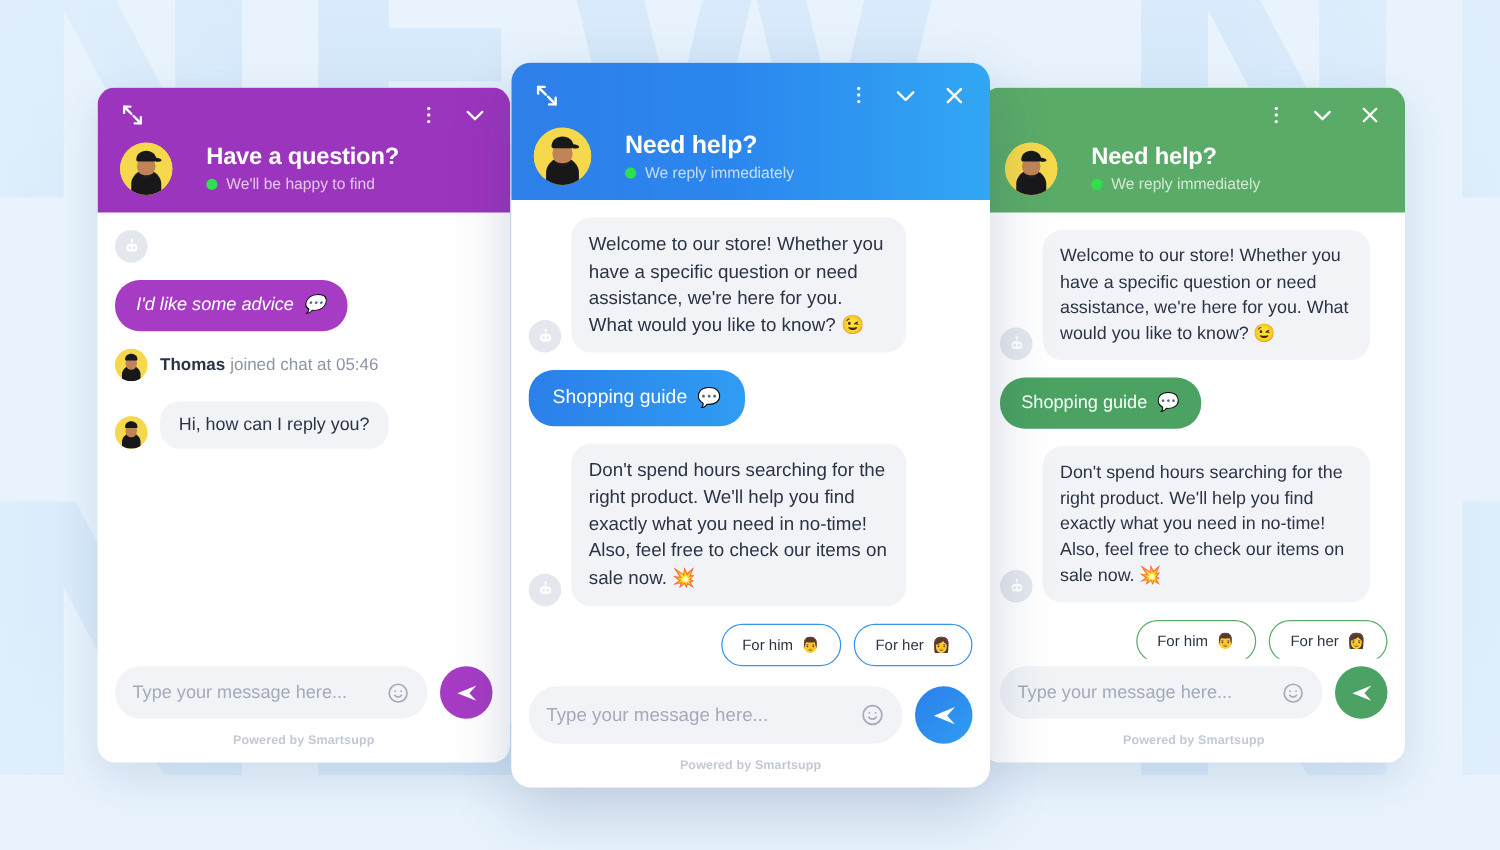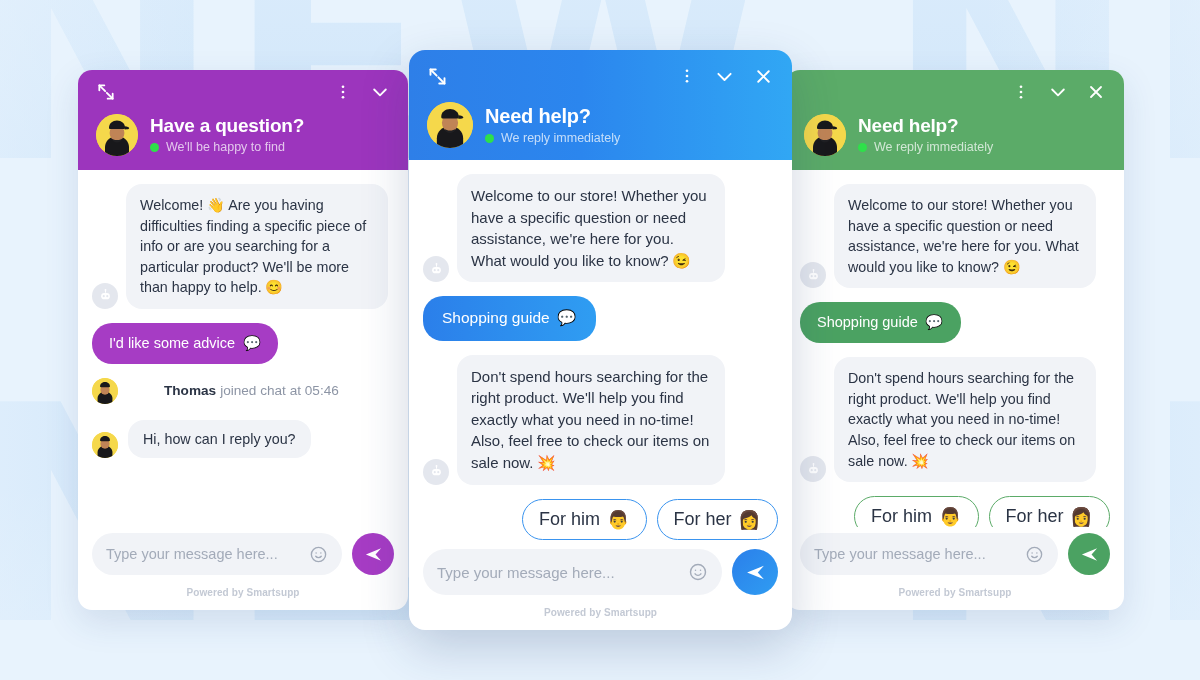--- a/index.html
+++ b/index.html
@@ -92,21 +92,21 @@
   .hd.blue .hd-top { height: 52px; }
   .hd-actions { display: flex; align-items: center; gap: 18px; }
 
   .icon-btn {
     display: inline-flex;
     align-items: center; justify-content: center;
     cursor: pointer;
     line-height: 0;
   }
 
-  .hd-body { display: flex; align-items: center; gap: 12px; }
+  .hd-body { display: flex; align-items: center; gap: 27px; }
   .hd-avatar {
     width: 42px; height: 42px; border-radius: 50%;
     flex: 0 0 auto;
     overflow: hidden;
     background: #f5d84b;
     position: relative;
   }
   .hd.blue .hd-avatar { width: 46px; height: 46px; }
   .hd-text { min-width: 0; }
   .hd-title {
@@ -164,41 +164,41 @@
 
   .bubble.out {
     color: #fff;
     border-radius: 20px;
     padding: 10px 17px;
     font-weight: 500;
     font-size: 14.5px;
     display: inline-flex; align-items: center; gap: 8px;
     max-width: none;
   }
-  .bubble.out.purple { background: #a63cc4; }
+  .bubble.out.purple { background: #a63cc4; font-style: italic; }
   .bubble.out.green  { background: #4ba262; }
   .bubble.out.blue   { background: linear-gradient(90deg, #2b7fea, #2f9df2); font-size: 15.5px; padding: 11px 19px; }
 
   .joined {
     display: flex; align-items: center;
     font-size: 13.6px;
     color: #8d95a5;
     margin-bottom: 16px;
   }
-  .joined b { color: #2b3445; font-weight: 700; margin-right: 4px; margin-left: 36px; }
+  .joined b { color: #2b3445; font-weight: 700; margin-right: 4px; }
 
   .qr-row {
     display: flex; justify-content: flex-end; gap: 10px;
     margin-bottom: 14px;
   }
   .qr {
     border-radius: 22px;
     background: #fff;
     padding: 9px 16px;
-    font-size: 18px;
+    font-size: 12px;
     color: #2b3445;
     display: inline-flex; align-items: center; gap: 7px;
     cursor: pointer;
     white-space: nowrap;
   }
   .qr.blue  { border: 1.6px solid #3a94ef; }
   .qr.green { border: 1.6px solid #5bab68; }
 
   
   .composer {
@@ -306,21 +306,20 @@
       <div class="row">
         <div class="bot-av">
           <svg width="15" height="15" viewBox="0 0 24 24" fill="#ffffff">
             <rect x="5" y="8" width="14" height="10" rx="5"></rect>
             <circle cx="9.2" cy="13" r="1.7" fill="#e4e7ee"></circle>
               <circle cx="14.8" cy="13" r="1.7" fill="#e4e7ee"></circle>
             <rect x="11.2" y="3.6" width="1.6" height="4" rx=".8"></rect>
               <circle cx="12" cy="3.2" r="1.5"></circle>
           </svg>
         </div>
-        <div class="bubble">Welcome! 👋 Are you having difficulties finding a specific piece of info or are you searching for a particular product? We'll be more than happy to help. 😊</div>
       </div>
 
       <div class="row out">
         <div class="bubble out purple">
           <span>I'd like some advice</span>
           <span class="emoji">💬</span>
         </div>
       </div>
 
       <div class="joined">

